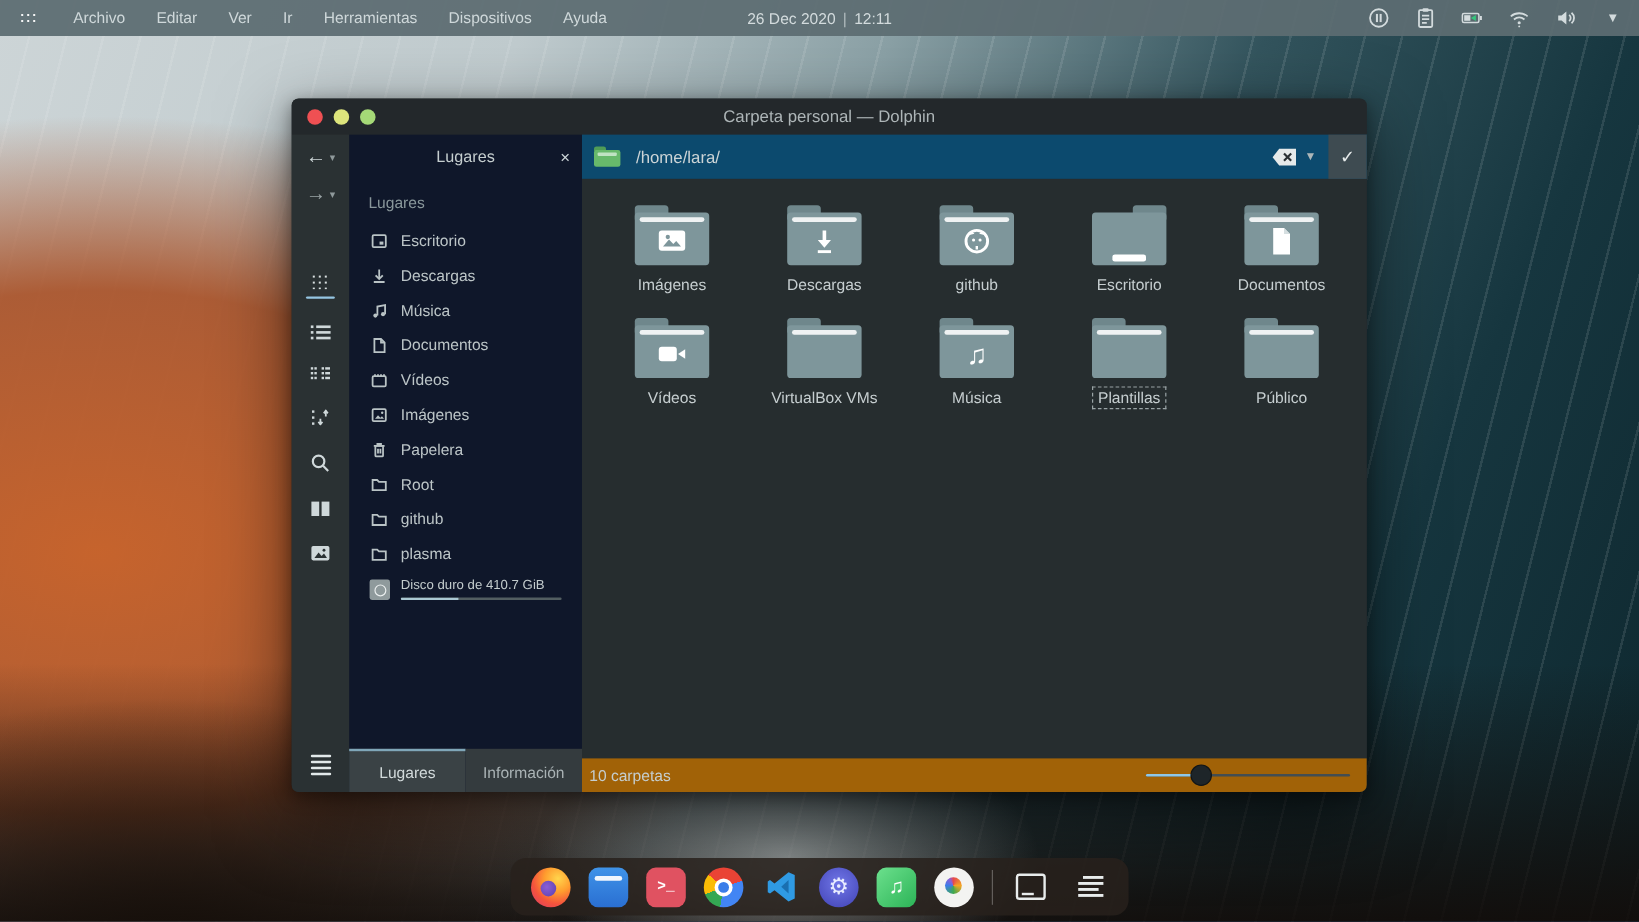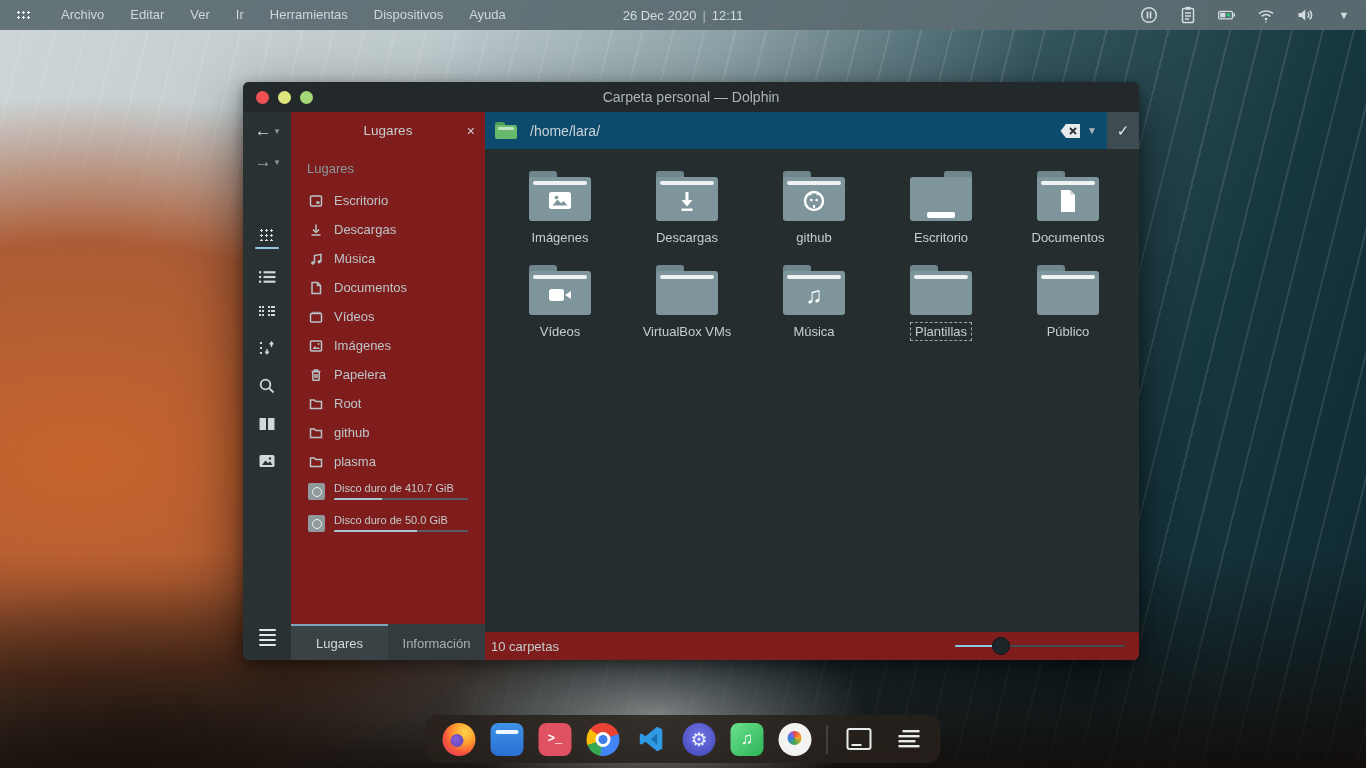--- a/index.html
+++ b/index.html
@@ -65,21 +65,21 @@
   .strip-ic svg { stroke:#cfd8da; fill:none; stroke-width:1.5; }
   .viewgrid { width:16px; height:13px;
     background-image:radial-gradient(rgba(226,233,234,.95) 1.15px, transparent 1.25px);
     background-size:5px 5px; }
   .active-underline { margin-top:6px; width:24px; height:2px; background:#95c5e2; border-radius:1px; }
   .strip-bottom { margin-top:auto; margin-bottom:14px; }
   .hamburger { display:flex; flex-direction:column; gap:2.5px; }
   .hamburger i { display:block; width:17px; height:2.5px; background:#e2e9ea; border-radius:1px; }
 
   
-  .sidebar { width:194px; background:#7f1d1d; display:flex; flex-direction:column; flex:0 0 auto; }
+  .sidebar { width:194px; background:#0f172a; display:flex; flex-direction:column; flex:0 0 auto; }
   .sidebar-head { height:37px; position:relative; display:flex; align-items:center; justify-content:center; flex:0 0 auto; }
   .sidebar-head .ttl { color:#c5cecf; font-size:13.5px; }
   .panel-close { position:absolute; right:10px; top:50%; transform:translateY(-50%); color:#cdd6d8; font-size:14px; line-height:1; }
   .section-label { padding:12px 16px 8px; color:#89979b; font-size:13px; }
   .places-list { padding:2px 8px 0; }
   .place-item { display:flex; align-items:center; gap:10px; height:29px; padding:0 9px; border-radius:3px; color:#bcc5c7; font-size:13px; }
   .place-item.selected { background:#72898c; color:#f4f7f7; }
   .place-item svg { flex:0 0 auto; stroke:#b9c3c5; fill:none; stroke-width:1.5; }
   .place-item.selected svg { stroke:#eef2f2; }
   .devices { padding:0 8px; }
@@ -116,21 +116,21 @@
   .f-tab { position:absolute; top:0; left:0; width:45%; height:12px; background:#6f878c; border-radius:3px 3px 0 0; }
   .f-body { position:absolute; top:6px; left:0; right:0; bottom:0; background:#7e969b; border-radius:3px; }
   .f-body::before { content:""; position:absolute; left:4px; right:4px; top:4px; height:4px; background:rgba(255,255,255,.88); border-radius:2px; }
   .folder.no-stripe .f-body::before { display:none; }
   .emblem { position:absolute; left:0; right:0; top:10px; bottom:0; display:flex; align-items:center; justify-content:center; }
   .emblem .music-note { color:#fff; font-size:23px; line-height:1; }
   .tile-label { margin-top:8px; color:#c6ced0; font-size:13px; padding:1px 4px; white-space:nowrap; }
   .tile-label.focused { outline:1px dashed #9aa4a6; }
 
   
-  .statusbar { height:28px; flex:0 0 auto; display:flex; align-items:center; padding:0 14px 0 6px; background:#7f1d1d; }
+  .statusbar { height:28px; flex:0 0 auto; display:flex; align-items:center; padding:0 14px 0 6px; background:#a16207; }
   .status-text { color:#c5cdce; font-size:13px; }
   .zoom-slider { margin-left:auto; position:relative; width:170px; height:18px; }
   .zs-track { position:absolute; left:0; right:0; top:8px; height:2px; background:#434d51; border-radius:1px; }
   .zs-fill { position:absolute; left:0; top:8px; height:2px; background:#8ec7e8; border-radius:1px; }
   .zs-handle { position:absolute; right:-9px; top:-8px; width:18px; height:18px; border-radius:50%; background:#1e2529; border:1px solid #101518; }
 
   
   #dock {
     position:absolute; left:50%; bottom:5px; transform:translateX(-50%);
     height:48px; background:rgba(40,33,28,.85); border-radius:13px;
@@ -399,29 +399,20 @@
       <div class="devices">
         <div class="device-item">
           <div class="device-ic"></div>
           <div class="device-info">
             <div class="device-label">Disco duro de 410.7 GiB</div>
             <div class="usage">
                 <div class="usage-fill" style="width: 36%;"></div>
               </div>
           </div>
         </div>
-        <div class="device-item">
-          <div class="device-ic"></div>
-          <div class="device-info">
-            <div class="device-label">Disco duro de 50.0 GiB</div>
-            <div class="usage">
-                <div class="usage-fill" style="width: 62%;"></div>
-              </div>
-          </div>
-        </div>
       </div>
       <div class="sidebar-tabs">
         <div class="side-tab active">Lugares</div>
         <div class="side-tab">Información</div>
       </div>
     </div>
 
     <div class="main">
       <div class="pathbar">
         <div class="path-folder-ic">

